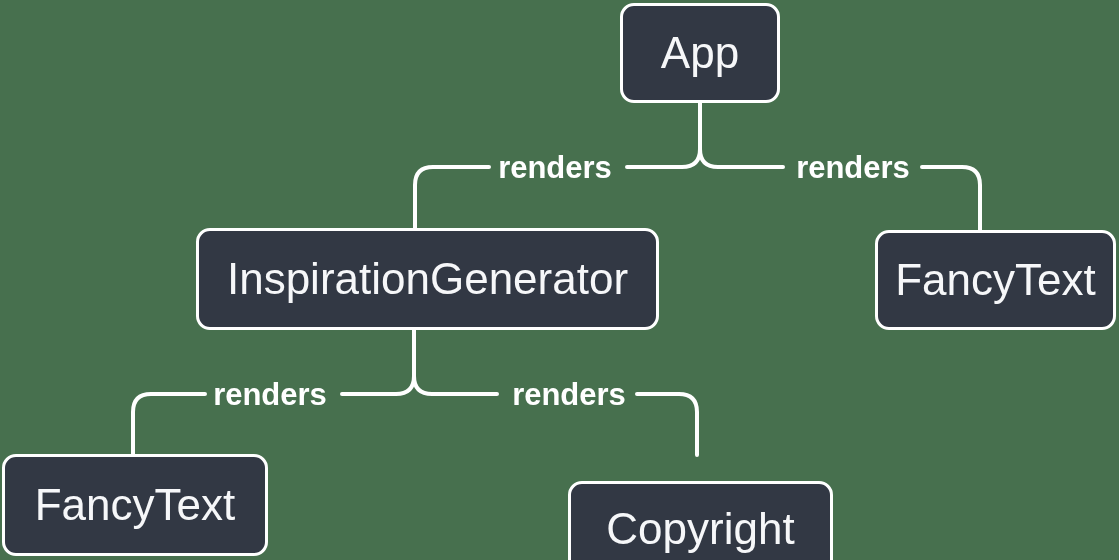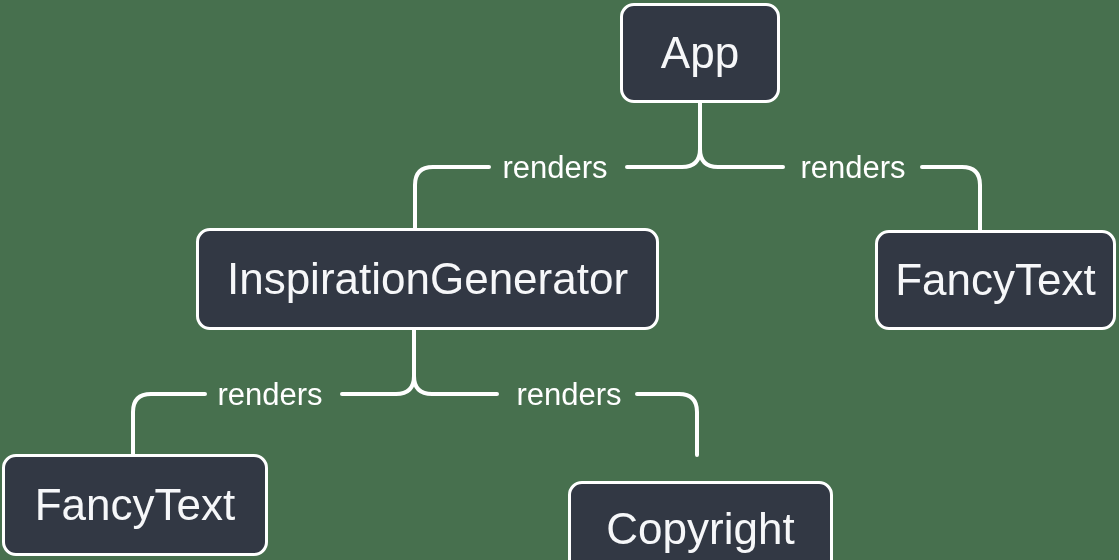--- a/index.html
+++ b/index.html
@@ -53,21 +53,21 @@
   #node-app                   { left: 620px; top: 3px;   width: 160px; height: 100px; }
   #node-inspiration-generator { left: 196px; top: 228px; width: 463px; height: 102px; }
   #node-fancy-text-top        { left: 875px; top: 230px; width: 241px; height: 100px; }
   #node-fancy-text-bottom     { left: 2px;   top: 454px; width: 266px; height: 102px; }
   #node-copyright             { left: 568px; top: 453px; width: 265px; height: 96px; margin-top: 28px;  }
   .edge-label {
     position: absolute;
     transform: translate(-50%, -50%);
     color: #FFFFFF;
     font-size: 31px;
-    font-weight: 400;
+    font-weight: 700;
     line-height: 1;
     white-space: nowrap;
   }
   #edge-label-0 { left: 555px; top: 167px; }
   #edge-label-1 { left: 853px; top: 167px; }
   #edge-label-2 { left: 270px; top: 394px; }
   #edge-label-3 { left: 569px; top: 394px; }
 </style>
 </head>
 <body>

